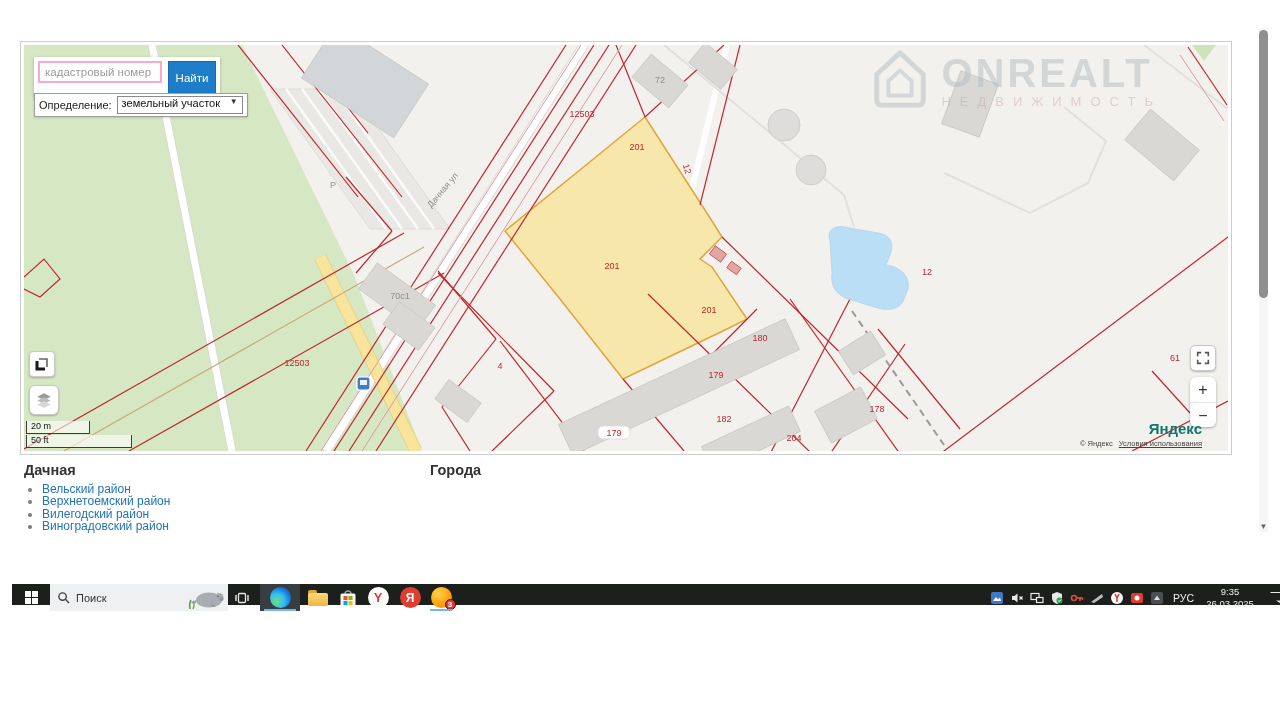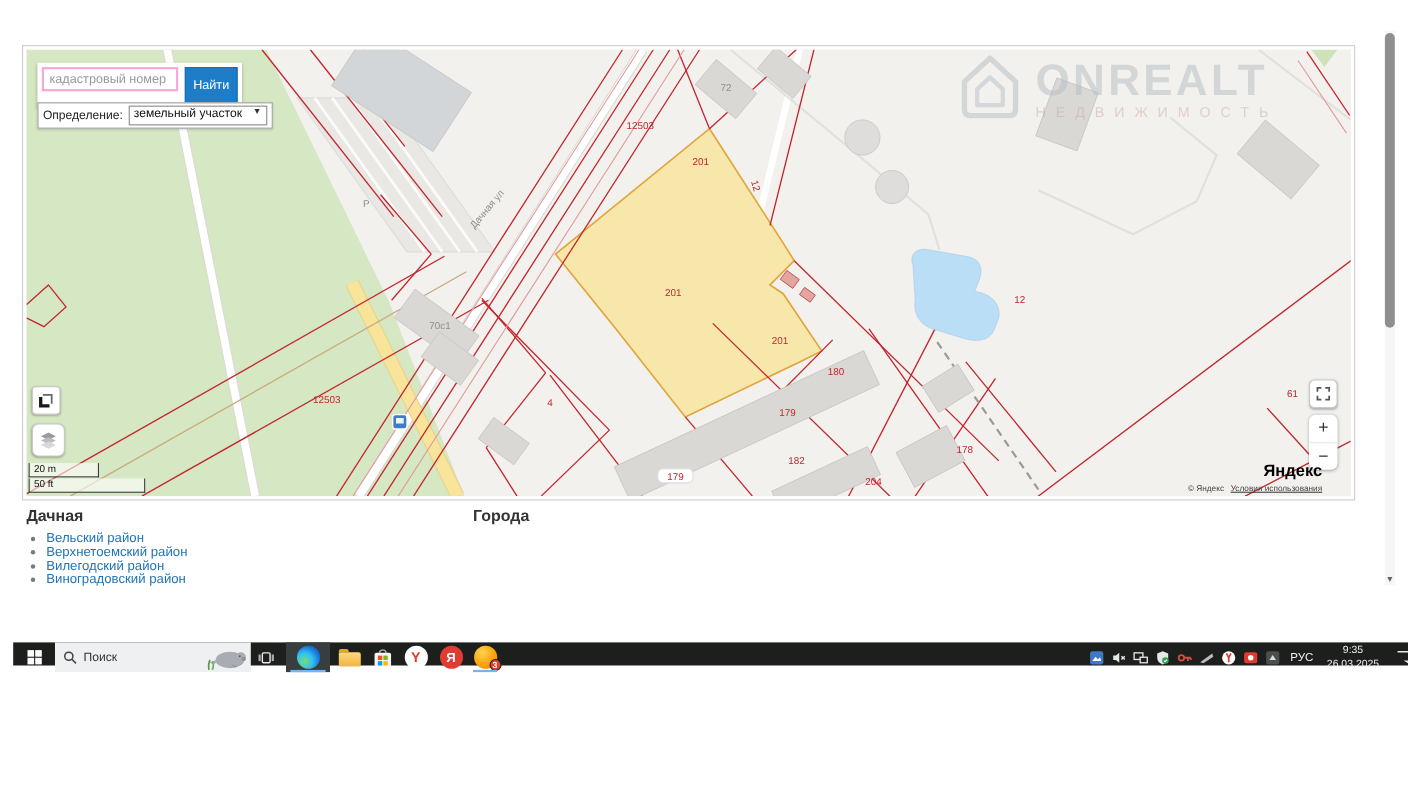--- a/index.html
+++ b/index.html
@@ -41,21 +41,21 @@
             padding:0 4px; line-height:11px; }
   .sb-m { width:64px; }
   .sb-ft { width:106px; border-top:none; margin-top:1px; }
 
   .btn-full { right:12px; top:300px; width:26px; height:26px; border-radius:5px; }
   .zoompill { position:absolute; right:12px; top:332px; width:26px; background:#fff; border-radius:6px;
               box-shadow:0 1px 3px rgba(0,0,0,.3); overflow:hidden; }
   .zbtn { height:25px; text-align:center; font-size:16px; color:#333; line-height:25px; cursor:pointer; }
   .zbtn + .zbtn { border-top:1px solid #e4e4e4; }
 
-  .ylogo { position:absolute; right:26px; bottom:14px; font-size:15px; font-weight:700; color:#000000; }
+  .ylogo { position:absolute; right:26px; bottom:14px; font-size:15px; font-weight:700; color:#0f766e; }
   .attrib { position:absolute; right:26px; bottom:3px; font-size:7.5px; color:#444; }
   .attrib a { color:#444; margin-left:6px; }
 
   .watermark { position:absolute; right:66px; top:4px; display:flex; align-items:center; gap:10px; pointer-events:none; }
   .wm-texts .wm-brand { font-size:40px; font-weight:700; letter-spacing:3px; color:rgba(183,191,197,.55); }
   .wm-texts .wm-tag { font-size:13px; letter-spacing:9px; color:rgba(205,165,155,.45); margin-top:-2px; }
 
   
   .col { position:absolute; top:462px; }
   .col-districts { left:24px; width:380px; }

